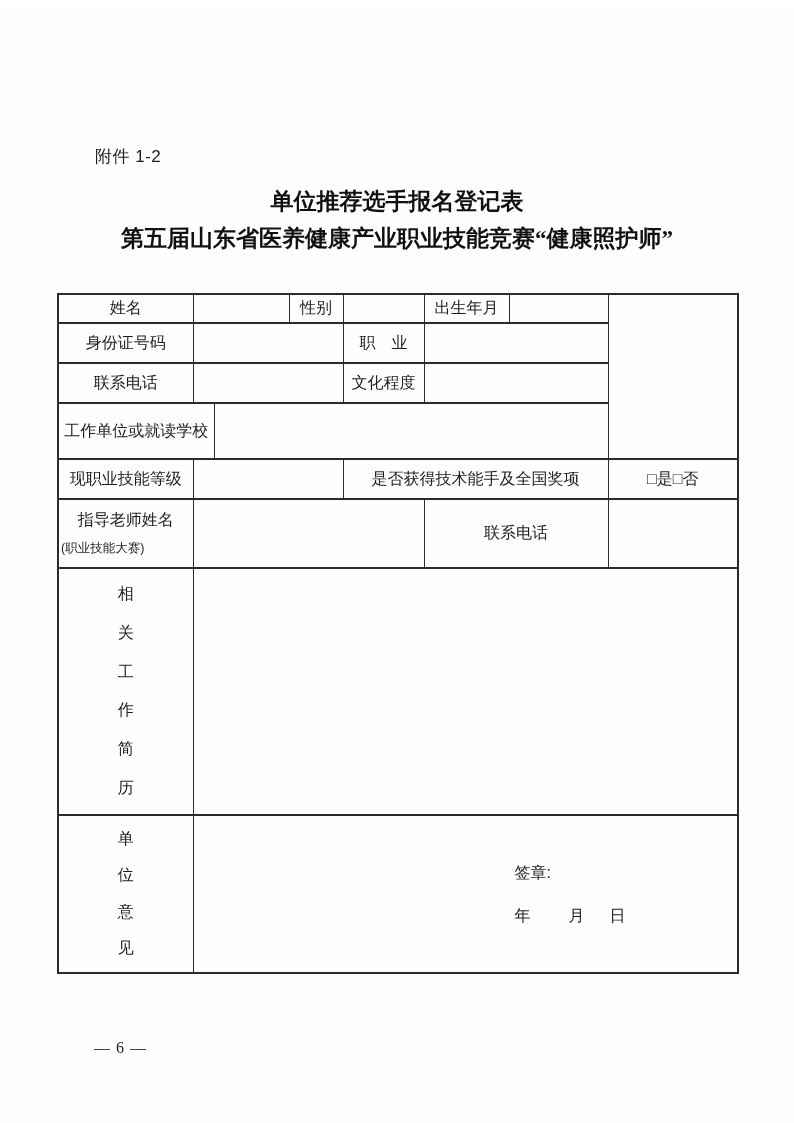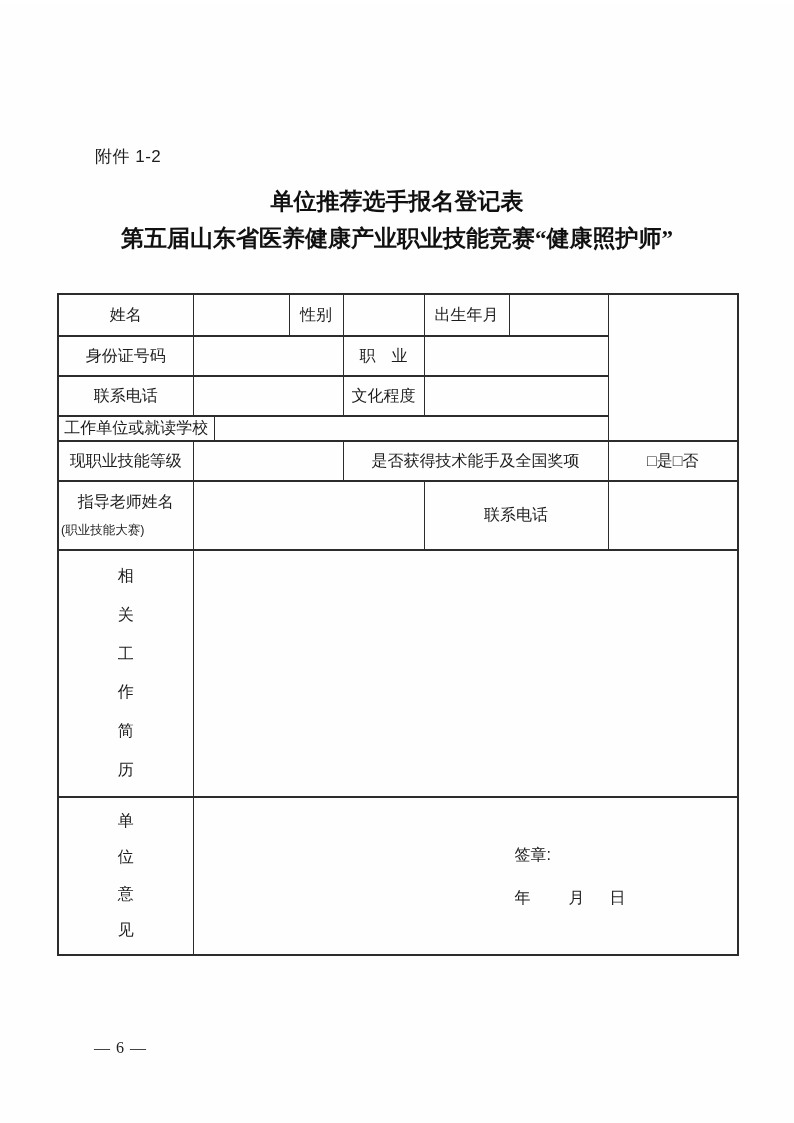--- a/index.html
+++ b/index.html
@@ -107,21 +107,21 @@
         <col style="width:21px">
         <col style="width:75px">
         <col style="width:54px">
       <col style="width:81px">
         <col style="width:85px">
         <col style="width:99px">
         <col style="width:130px">
     </colgroup>
 
     <tbody>
-        <tr style="height:42px">
+        <tr style="height:29px">
       <td>姓名</td>
       <td colspan="2"></td>
       <td>性别</td>
       <td></td>
       <td>出生年月</td>
       <td></td>
       <td rowspan="4"></td>
     </tr>
 
     <tr style="height:40px">
@@ -131,21 +131,21 @@
       <td colspan="2"></td>
     </tr>
 
     <tr style="height:40px">
       <td>联系电话</td>
       <td colspan="3"></td>
       <td>文化程度</td>
       <td colspan="2"></td>
     </tr>
 
-    <tr style="height:25px">
+    <tr style="height:56px">
       <td colspan="2" class="tight">工作单位或就读学校</td>
       <td colspan="5"></td>
     </tr>
 
     <tr style="height:40px">
       <td>现职业技能等级</td>
       <td colspan="3"></td>
       <td colspan="3">是否获得技术能手及全国奖项</td>
       <td>□是□否</td>
     </tr>

